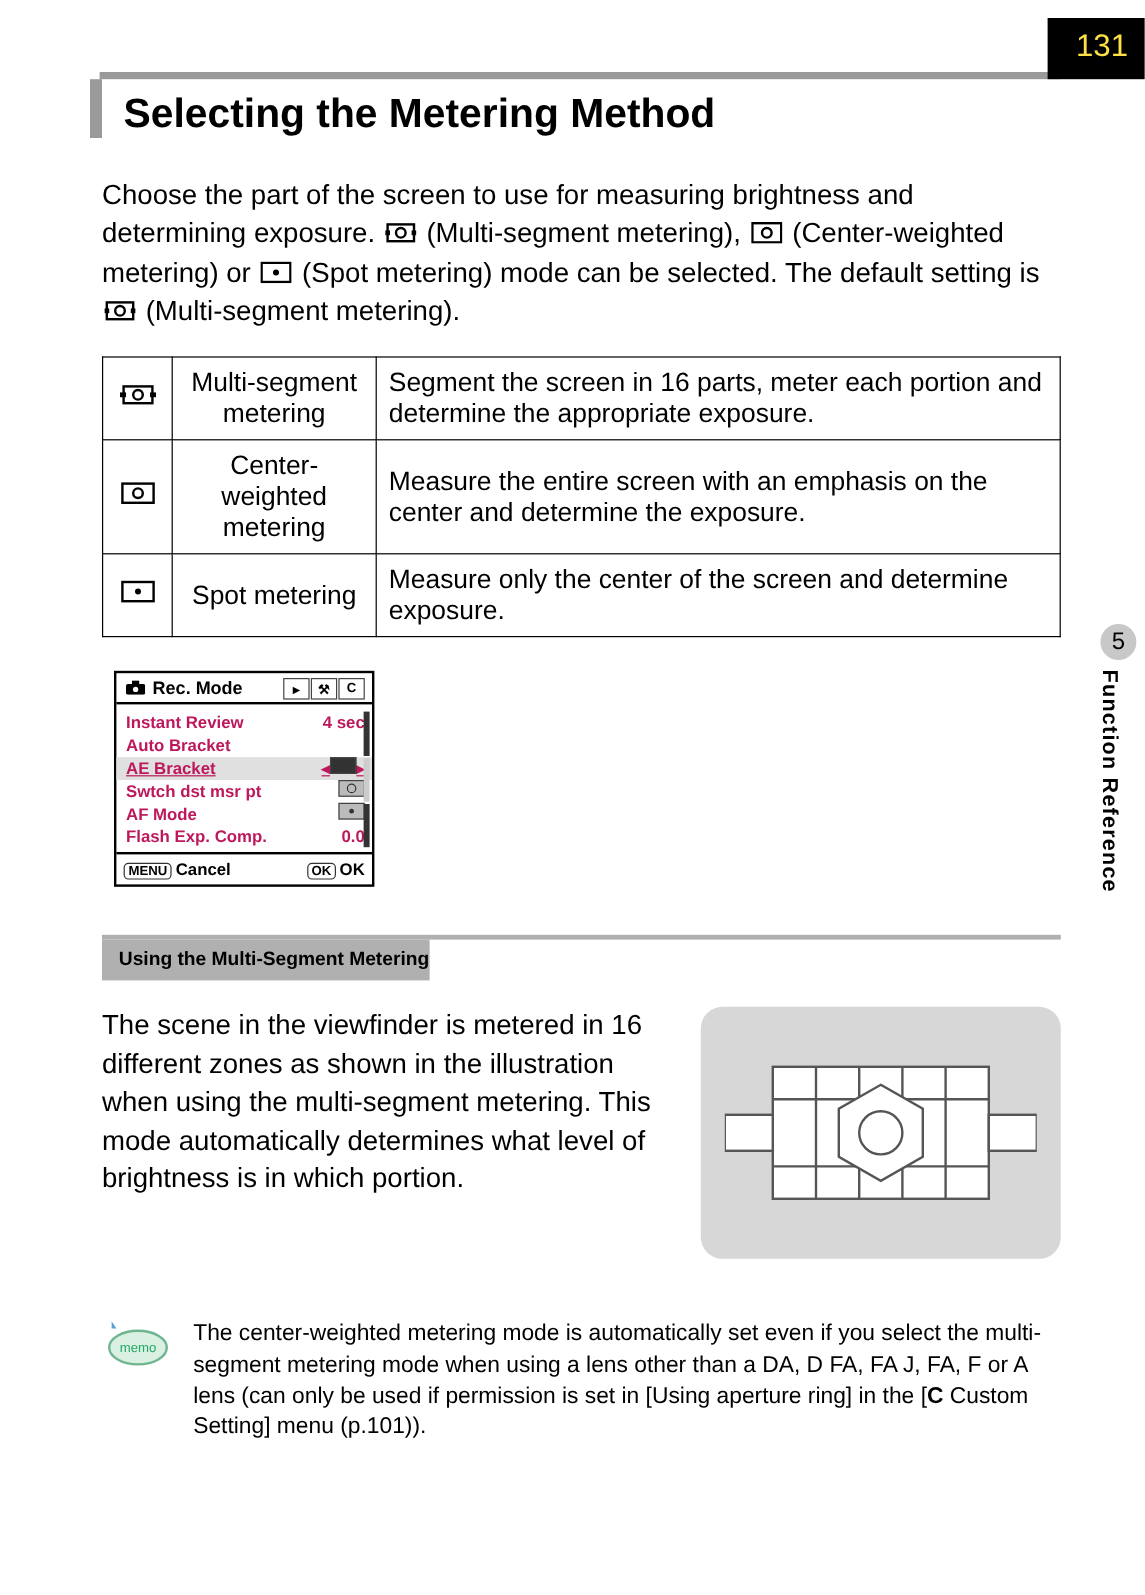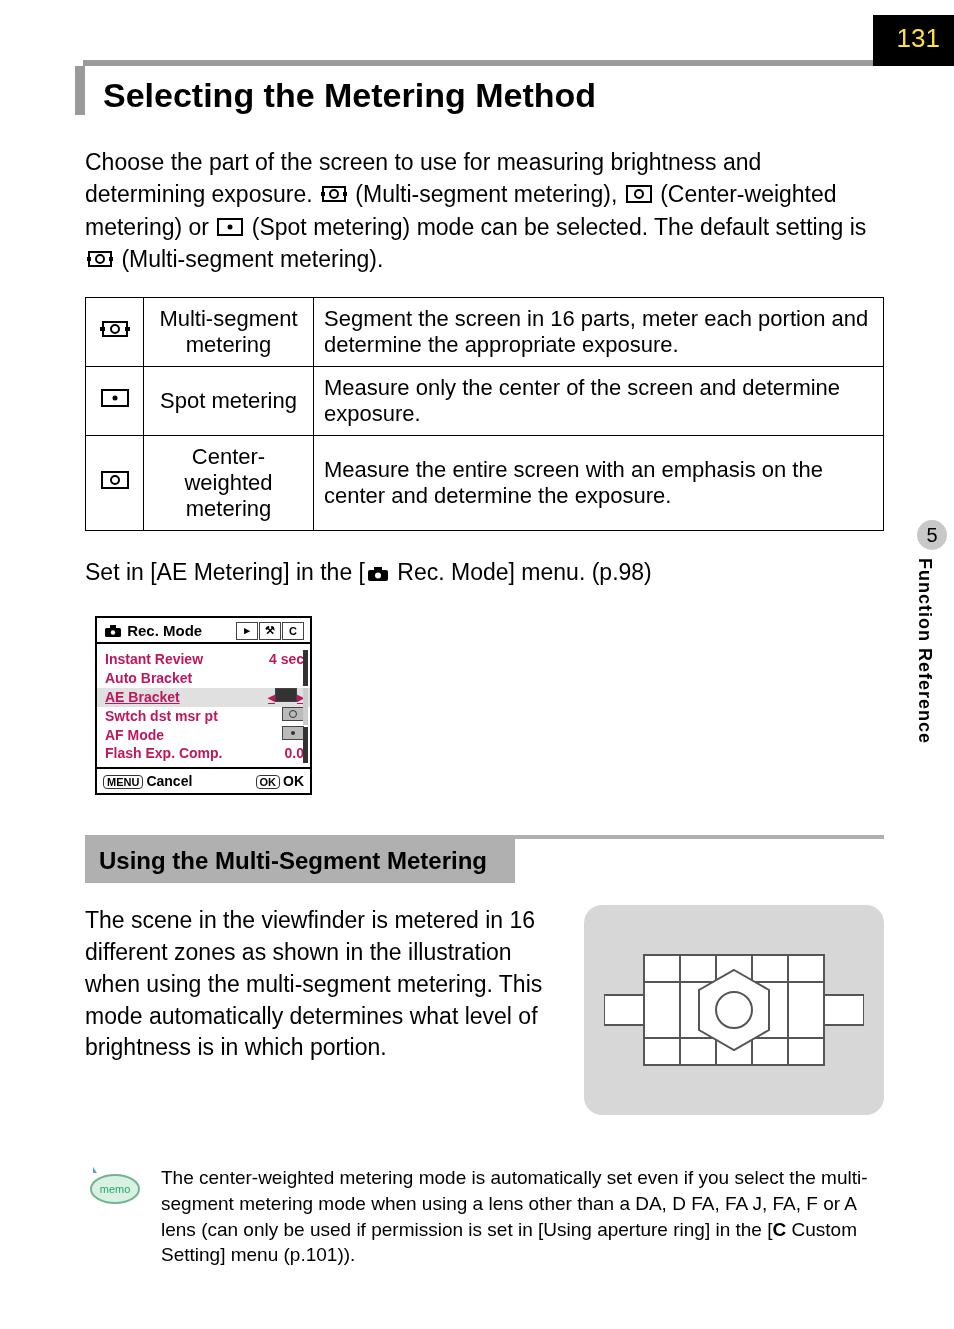--- a/index.html
+++ b/index.html
@@ -189,23 +189,23 @@
     width:6px; height:6px; border:1.5px solid #333; border-radius:50%;
     transform:translate(-50%,-50%);
   }
   .h2-wrap {
     border-top: 4px solid #b0b0b0;
     margin-bottom: 22px;
   }
   .h2 {
     display: inline-block;
     background: #b0b0b0;
-    font-size: 24px;
-    font-weight: bold;
-    padding: 8px 28px 8px 14px;
+    font-size: 16px;
+    font-weight: bold;
+    padding: 8px 0 8px 14px;
   }
   .two-col {
     display: flex;
     gap: 30px;
     margin-bottom: 50px;
   }
   .two-col .text {
     flex: 1;
     font-size: 23px;
     line-height: 1.38;
@@ -298,46 +298,39 @@
               <rect x="25" y="8" width="5" height="4" fill="#000"></rect>
             </svg>
       </td>
       <td class="name-cell">Multi-segment metering</td>
       <td>Segment the screen in 16 parts, meter each portion and determine the appropriate exposure.</td>
     </tr>
     <tr>
       <td class="icon-cell">
         <svg width="30" height="20" viewBox="0 0 30 20">
               <rect x="2" y="2" width="26" height="16" fill="none" stroke="#000" stroke-width="2"></rect>
+              <circle cx="15" cy="10" r="4" fill="none" stroke="#000" stroke-width="2"></circle>
+            </svg>
+      </td>
+      <td class="name-cell">Center-weighted metering</td>
+      <td>Measure the entire screen with an emphasis on the center and determine the exposure.</td>
+    </tr>
+    <tr>
+      <td class="icon-cell">
+        <svg width="30" height="20" viewBox="0 0 30 20">
+              <rect x="2" y="2" width="26" height="16" fill="none" stroke="#000" stroke-width="2"></rect>
               <circle cx="15" cy="10" r="2.5" fill="#000"></circle>
             </svg>
       </td>
       <td class="name-cell">Spot metering</td>
       <td>Measure only the center of the screen and determine exposure.</td>
     </tr>
-    <tr>
-      <td class="icon-cell">
-        <svg width="30" height="20" viewBox="0 0 30 20">
-              <rect x="2" y="2" width="26" height="16" fill="none" stroke="#000" stroke-width="2"></rect>
-              <circle cx="15" cy="10" r="4" fill="none" stroke="#000" stroke-width="2"></circle>
-            </svg>
-      </td>
-      <td class="name-cell">Center-weighted metering</td>
-      <td>Measure the entire screen with an emphasis on the center and determine the exposure.</td>
-    </tr>
   </tbody>
     </table>
 
-  <p class="set-in">
-    <span>Set in [AE Metering] in the [</span><span class="inline-icon"><svg width="22" height="16" viewBox="0 0 22 16">
-          <rect x="1" y="4" width="20" height="11" rx="2" fill="#000"></rect>
-          <rect x="7" y="1" width="8" height="4" fill="#000"></rect>
-          <circle cx="11" cy="9.5" r="3" fill="#fff"></circle>
-        </svg></span><span> Rec. Mode] menu. (p.98)</span>
-  </p>
 
   <div class="lcd">
     <div class="lcd-header">
       <span>
         <span class="inline-icon"><svg width="16" height="12" viewBox="0 0 16 12">
               <rect x="0" y="3" width="16" height="9" rx="1.5" fill="#000"></rect>
               <rect x="5" y="0" width="6" height="4" fill="#000"></rect>
               <circle cx="8" cy="7.5" r="2.2" fill="#fff"></circle>
             </svg></span>
         <span>Rec. Mode</span>

